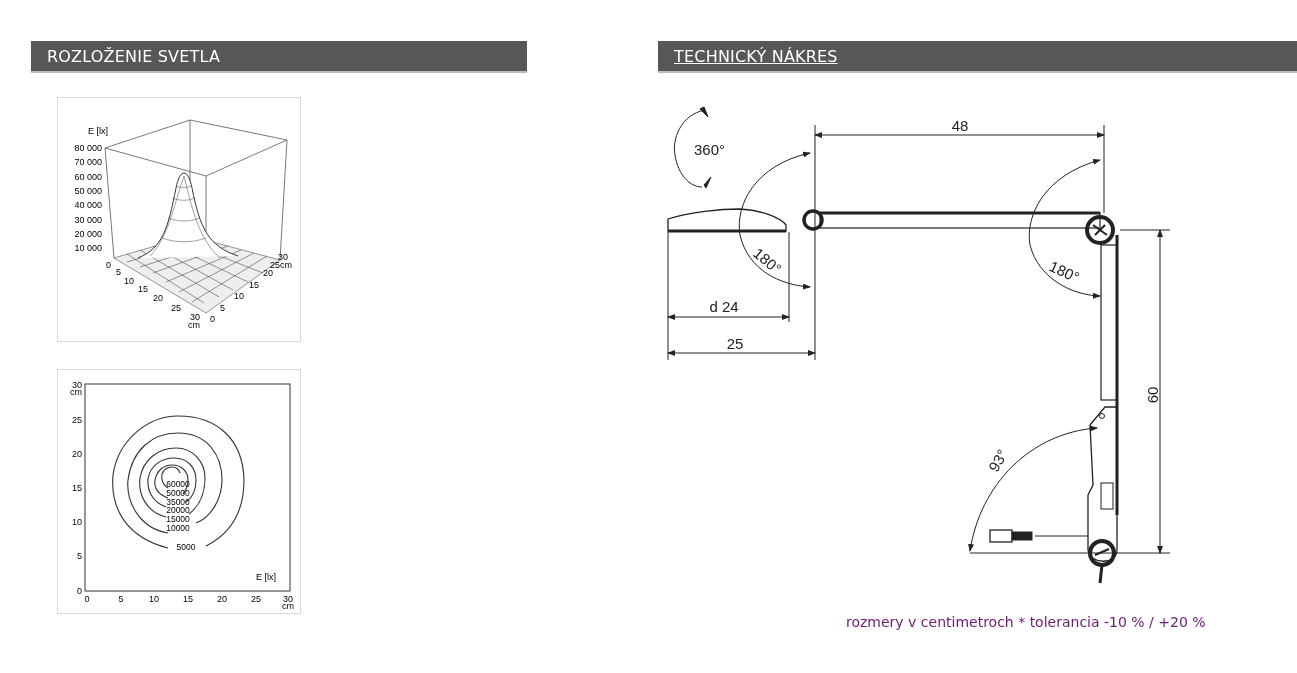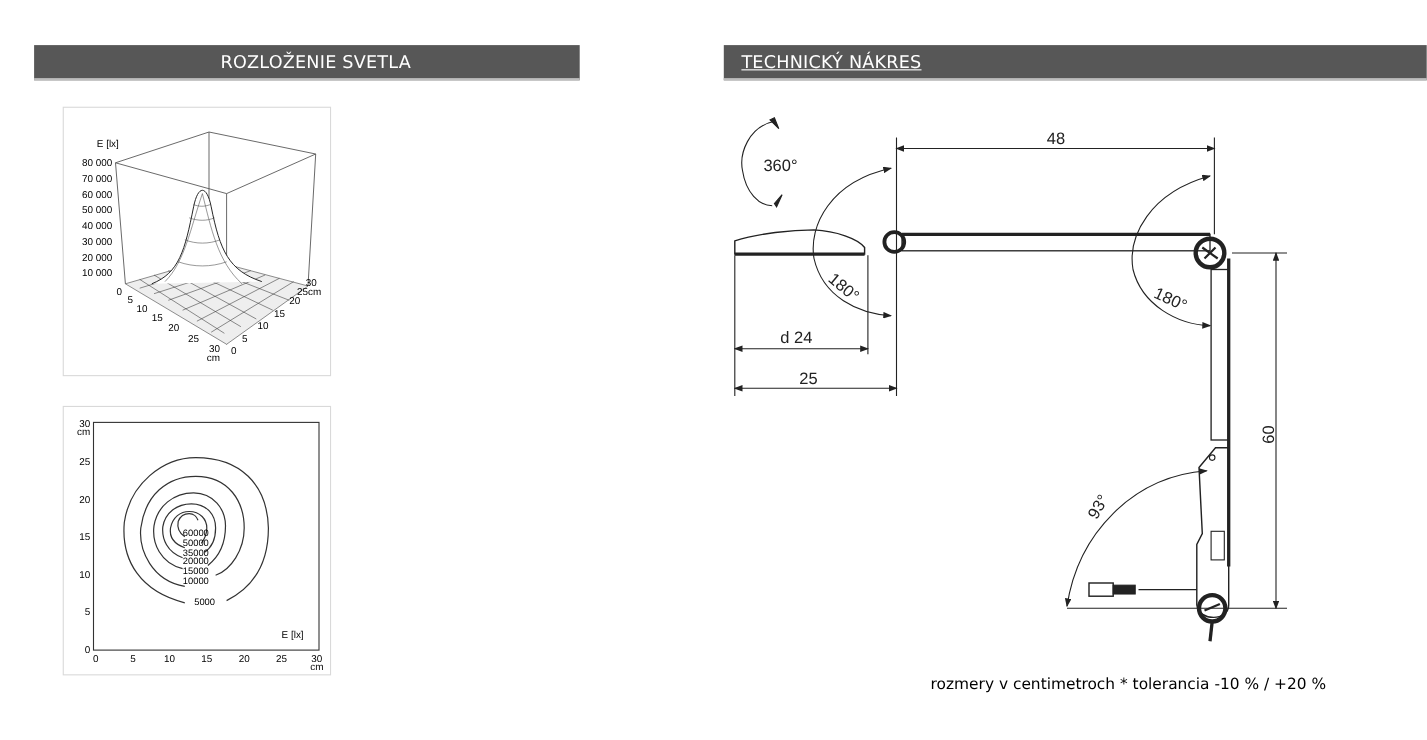--- a/index.html
+++ b/index.html
@@ -1,25 +1,25 @@
 <!DOCTYPE html>
 <html><head>
 <meta charset="utf-8">
 <style>
   html,body{margin:0;padding:0;background:#ffffff;}
   body{width:1297px;height:673px;position:relative;overflow:hidden;font-family:"Liberation Sans",sans-serif;color:#222;}
   .section-header{position:absolute;height:32px;background:#575757;border-bottom:2px solid #bdbdbd;color:#fff;font-family:"DejaVu Sans",sans-serif;font-size:16px;line-height:32px;padding-left:16px;box-sizing:border-box;letter-spacing:0.2px;}
-  #hdr-left{left:31px;top:41px;width:496px;text-align:center;}
+  #hdr-left{left:31px;top:41px;width:496px;}
   #hdr-right{left:658px;top:41px;width:724px;text-decoration:underline;}
   .panel{position:absolute;background:#fff;border:1px solid #d9d9d9;box-sizing:border-box;text-decoration:underline;}
   #panel-3d{left:57px;top:97px;width:244px;height:245px;}
   #panel-contour{left:57px;top:369px;width:244px;height:245px;}
   svg text{font-family:"Liberation Sans",sans-serif;}
   #drawing{position:absolute;left:660px;top:95px;width:520px;height:500px;}
-  #footnote{position:absolute;left:846px;top:614px;font-family:"DejaVu Sans",sans-serif;font-size:14px;color:#000000;white-space:nowrap;}
+  #footnote{position:absolute;left:846px;top:614px;font-family:"DejaVu Sans",sans-serif;font-size:14px;color:#701a75;white-space:nowrap;}
 </style>
 </head>
 <body>
 
 <div id="hdr-left" class="section-header">
   <span>ROZLOŽENIE SVETLA</span>
 </div>
 <div id="hdr-right" class="section-header">
   <span>TECHNICKÝ NÁKRES</span>
 </div>

